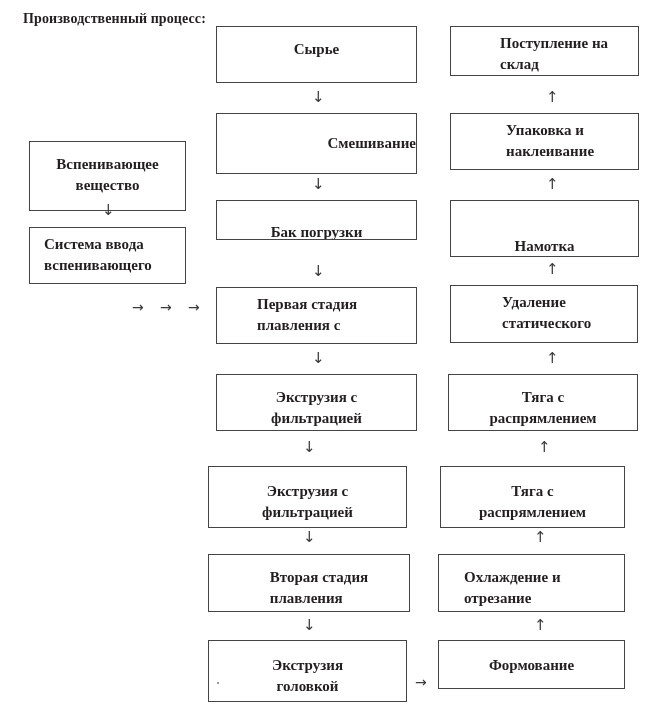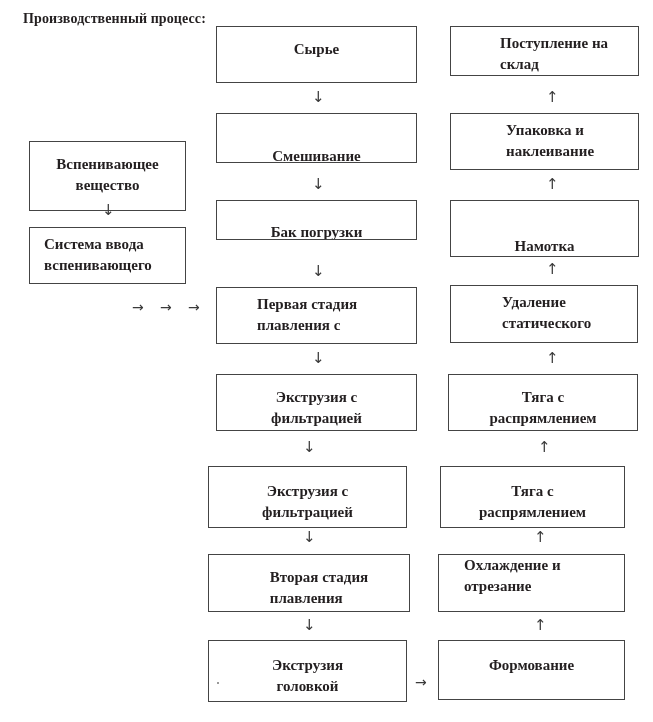--- a/index.html
+++ b/index.html
@@ -78,21 +78,21 @@
 вещество</span>
       </div>
       <div class="node" style="left: 29px; top: 227px; width: 157px; height: 57px; justify-content: flex-start; padding-left: 14px; padding-top: 6px;">
         <span class="node-label" style="text-align: left;">Система ввода
 вспенивающего
 вещества</span>
       </div>
       <div class="node" style="left: 216px; top: 26px; width: 201px; height: 57px; justify-content: center; padding-top: 12px;">
         <span class="node-label" style="text-align: center;">Сырье</span>
       </div>
-      <div class="node" style="left: 216px; top: 113px; width: 201px; height: 50px; justify-content: center; padding-top: 32px;">
+      <div class="node" style="left: 216px; top: 113px; width: 201px; height: 61px; justify-content: flex-end; padding-top: 19px;">
         <span class="node-label" style="text-align: center;">Смешивание</span>
       </div>
       <div class="node" style="left: 216px; top: 200px; width: 201px; height: 40px; justify-content: center; padding-top: 21px;">
         <span class="node-label" style="text-align: center;">Бак погрузки</span>
       </div>
       <div class="node" style="left: 216px; top: 287px; width: 201px; height: 57px; justify-content: flex-start; padding-left: 40px; padding-top: 6px;">
         <span class="node-label" style="text-align: left;">Первая стадия
 плавления с
 перемешиванием</span>
       </div>
@@ -130,25 +130,25 @@
 электричества</span>
       </div>
       <div class="node" style="left: 448px; top: 374px; width: 190px; height: 57px; justify-content: center; padding-top: 12px;">
         <span class="node-label" style="text-align: center;">Тяга с
 распрямлением</span>
       </div>
       <div class="node" style="left: 440px; top: 466px; width: 185px; height: 62px; justify-content: center; padding-top: 14px;">
         <span class="node-label" style="text-align: center;">Тяга с
 распрямлением</span>
       </div>
-      <div class="node" style="left: 438px; top: 554px; width: 187px; height: 58px; justify-content: flex-start; padding-left: 25px; ">
+      <div class="node" style="left: 438px; top: 554px; width: 187px; height: 58px; justify-content: flex-start; padding-left: 25px; padding-top: 12px;">
         <span class="node-label" style="text-align: left;">Охлаждение и
 отрезание</span>
       </div>
-      <div class="node" style="left: 438px; top: 640px; width: 187px; height: 60px; justify-content: center; padding-top: 14px;">
+      <div class="node" style="left: 438px; top: 640px; width: 187px; height: 49px; justify-content: center; padding-top: 14px;">
         <span class="node-label" style="text-align: center;">Формование</span>
       </div>
     </div>
   <div id="arrows-layer">
       <span class="arrow arrow-down" style="left: 102px; top: 203px;">↓</span>
       <span class="arrow arrow-down" style="left: 312px; top: 90px;">↓</span>
       <span class="arrow arrow-down" style="left: 312px; top: 177px;">↓</span>
       <span class="arrow arrow-down" style="left: 312px; top: 264px;">↓</span>
       <span class="arrow arrow-down" style="left: 312px; top: 351px;">↓</span>
       <span class="arrow arrow-down" style="left: 303px; top: 440px;">↓</span>

